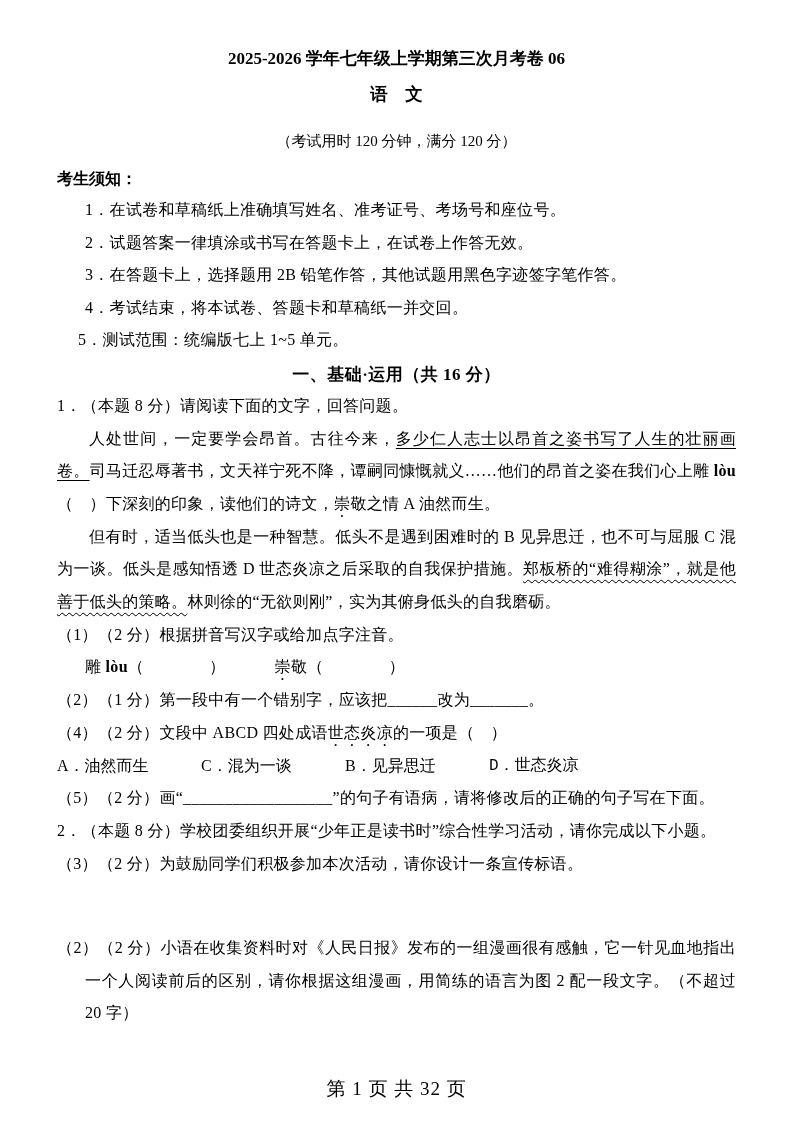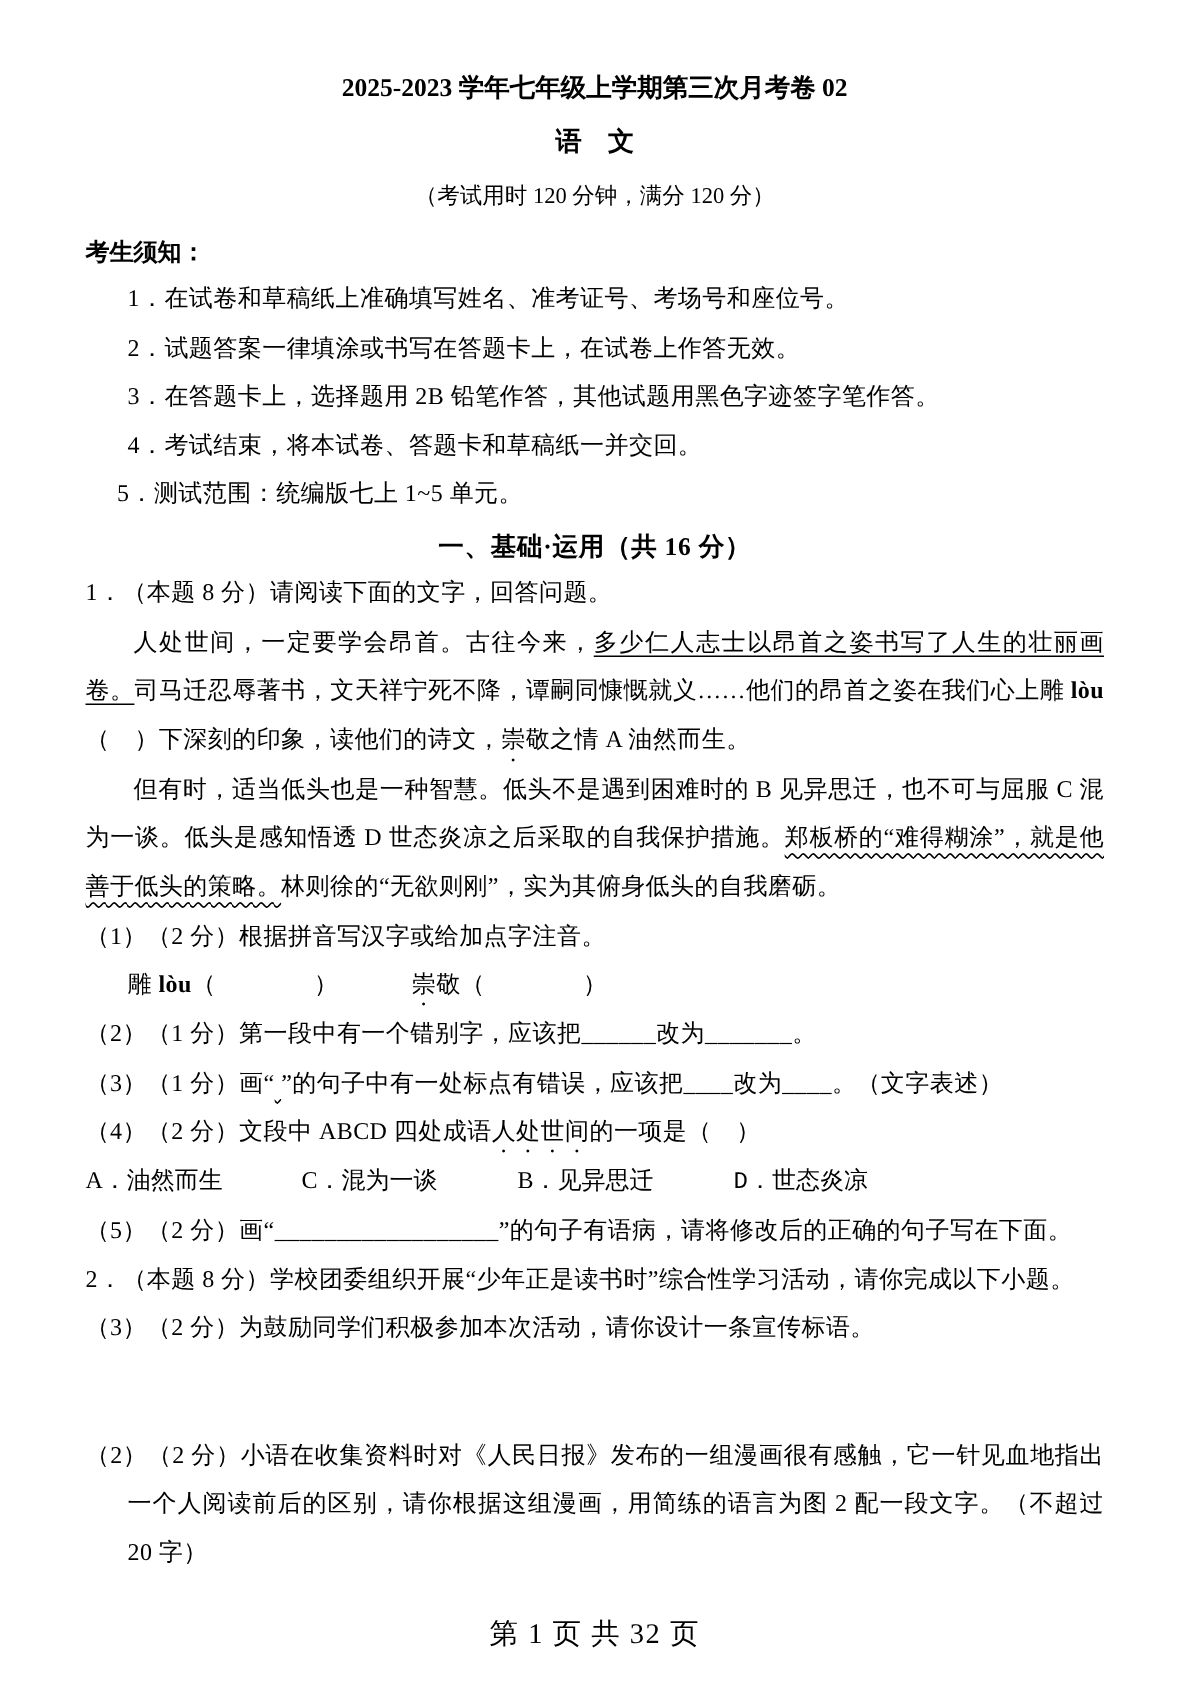--- a/index.html
+++ b/index.html
@@ -12,21 +12,21 @@
   .page {
     position:relative;
     width:793px; height:1122px;
     background:#fff;
     padding:46px 57px 0 57px;
     overflow:hidden;
   }
   .center { text-align:center; }
   .title   { font-size:17px; font-weight:bold; line-height:26px; }
   .subject { font-size:17.5px; font-weight:bold; line-height:26px; margin-top:9px; }
-  .info    { font-size:15px; line-height:24px; margin-top:12px; }
+  .info    { font-size:15px; line-height:24px; margin-top:22px; }
   .notice-head { font-size:16px; font-weight:bold; line-height:30px; margin-top:11px; }
   .bodyline {
     font-size:16px; line-height:32.6px;
     text-align:justify; letter-spacing:0.3px;
   }
   .notice-item { padding-left:28px; }
   .notice-item-last { padding-left:21px; }
   .sec-head { font-size:17px; font-weight:bold; line-height:31px; margin-top:2px; text-align:center; letter-spacing:0.5px; }
   .para { text-indent:2em; }
   .indent1 { padding-left:28px; }
@@ -56,21 +56,21 @@
   .footer {
     position:absolute; left:0; right:0; bottom:20px;
     text-align:center; font-size:19px; letter-spacing:1px;
   }
 </style>
 </head>
 <body>
 
 <div class="page">
 
-  <div class="title center">2025-2023 学年七年级上学期第三次月考卷 02</div>
+  <div class="title center">2025-2026 学年七年级上学期第三次月考卷 06</div>
   <div class="subject center">语　文</div>
   <div class="info center">（考试用时 120 分钟，满分 120 分）</div>
 
   <div class="notice-head">考生须知：</div>
   <div class="bodyline notice-item">1．在试卷和草稿纸上准确填写姓名、准考证号、考场号和座位号。</div>
   <div class="bodyline notice-item">2．试题答案一律填涂或书写在答题卡上，在试卷上作答无效。</div>
   <div class="bodyline notice-item">3．在答题卡上，选择题用 2B 铅笔作答，其他试题用黑色字迹签字笔作答。</div>
   <div class="bodyline notice-item">4．考试结束，将本试卷、答题卡和草稿纸一并交回。</div>
   <div class="bodyline notice-item-last">5．测试范围：统编版七上 1~5 单元。</div>
 
@@ -81,23 +81,22 @@
   <div class="bodyline para"><span>人处世间，一定要学会昂首。古往今来，</span><span class="u">多少仁人志士以昂首之姿书写了人生的壮丽画卷。</span><span>司马迁忍辱著书，文天祥宁死不降，谭嗣同慷慨就义……他们的昂首之姿在我们心上雕 </span><span class="b">lòu</span><span>（　）下深刻的印象，读他们的诗文，</span><span class="dot">崇</span><span>敬之情 A 油然而生。</span></div>
 
   <div class="bodyline para"><span>但有时，适当低头也是一种智慧。低头不是遇到困难时的 B 见异思迁，也不可与屈服 C 混为一谈。低头是感知悟透 D 世态炎凉之后采取的自我保护措施。</span><span class="wavy">郑板桥的“难得糊涂”，就是他善于低头的策略。</span><span>林则徐的“无欲则刚”，实为其俯身低头的自我磨砺。</span></div>
 
   <div class="bodyline">（1）（2 分）根据拼音写汉字或给加点字注音。</div>
 
   <div class="bodyline indent1"><span>雕 </span><span class="b">lòu</span><span>（　　　　）　　　</span><span class="dot">崇</span><span>敬（　　　　）</span></div>
 
   <div class="bodyline">（2）（1 分）第一段中有一个错别字，应该把______改为_______。</div>
 
-  <div class="bodyline"><span>（3）（1 分）画“</span><span class="wavy">      </span><span>”的句子中有一处标点有错误，应该把____改为____。（文字表述）</span></div>
 
-  <div class="bodyline"><span>（4）（2 分）文段中 ABCD 四处成语</span><span class="dot">人处世间</span><span>的一项是（　）</span></div>
+  <div class="bodyline"><span>（4）（2 分）文段中 ABCD 四处成语</span><span class="dot">世态炎凉</span><span>的一项是（　）</span></div>
 
   <div class="opts">
     <span class="opt">A．油然而生</span>
     <span class="opt">C．混为一谈</span>
     <span class="opt">B．见异思迁</span>
     <span class="opt">D．世态炎凉</span>
   </div>
 
   <div class="bodyline">（5）（2 分）画“__________________”的句子有语病，请将修改后的正确的句子写在下面。</div>
 

